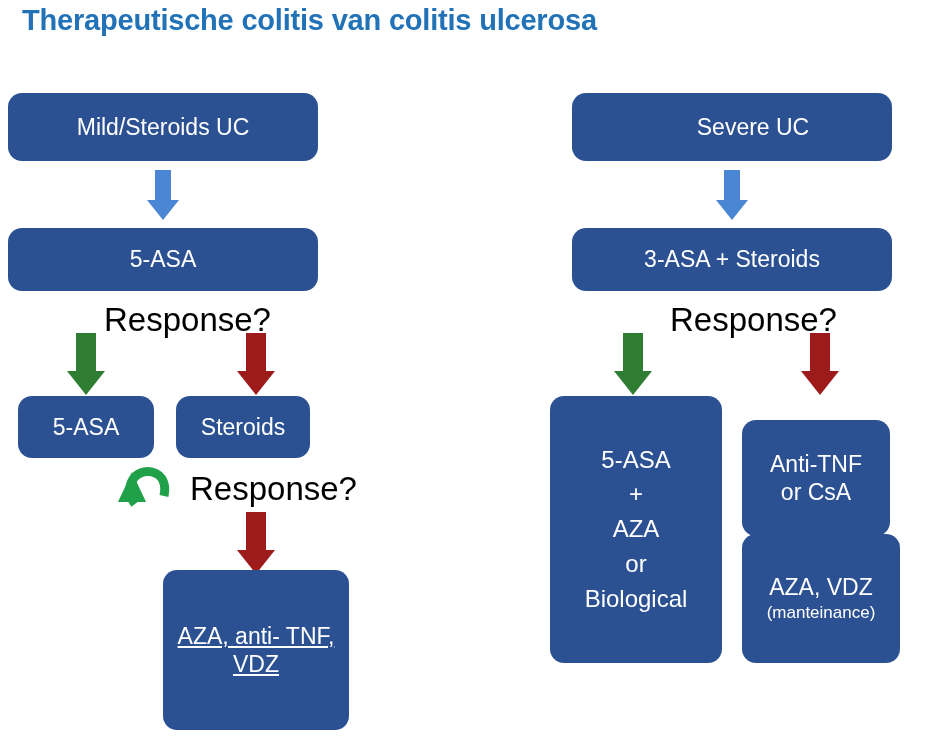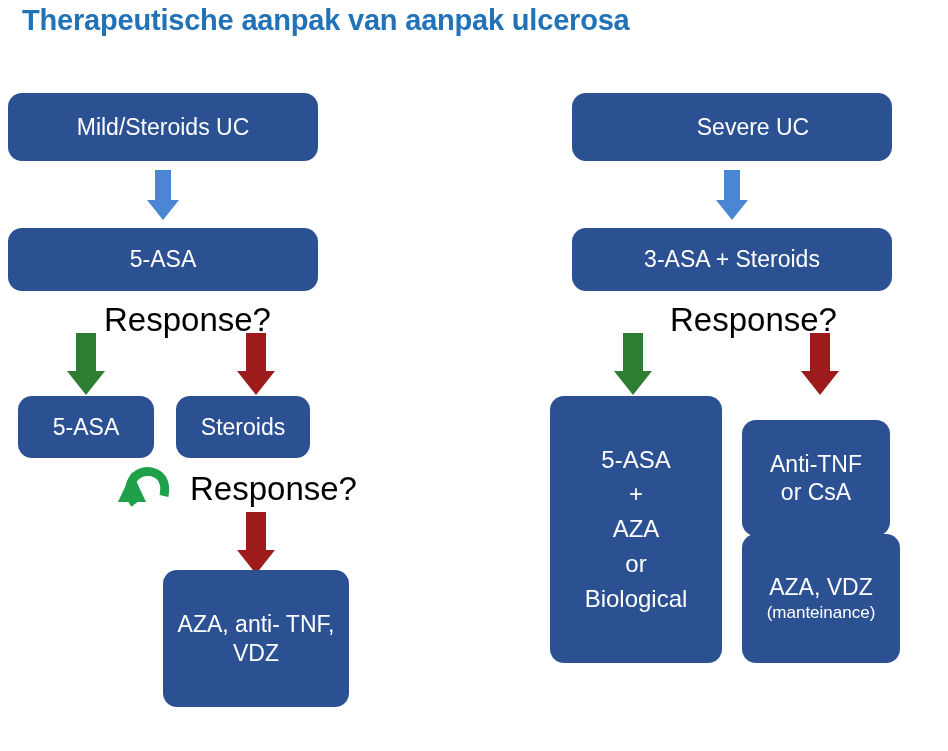--- a/index.html
+++ b/index.html
@@ -85,21 +85,21 @@
 
   .curved-arrow {
     position: absolute;
   }
 </style>
 </head>
 <body>
 
 <div id="canvas">
 
-  <div class="title">Therapeutische aanpak van aanpak ulcerosa</div>
+  <div class="title">Therapeutische colitis van colitis ulcerosa</div>
 
   <div class="box" style="left:8px; top:93px; width:310px; height:68px;">
     <span>Mild/Steroids UC</span>
   </div>
 
   <div class="arrow arrow-blue" style="left:141px; top:170px; width:44px; height:50px;">
     <div class="shaft" style="width:16px; height:30px;"></div>
     <div class="head" style="top:30px;"></div>
   </div>
 
@@ -132,21 +132,21 @@
     <polygon points="18,50 46,50 32,20" fill="#21a04a"></polygon>
   </svg>
 
   <div class="label" style="left:190px; top:470px;">Response?</div>
 
   <div class="arrow arrow-red" style="left:232px; top:512px; width:48px; height:62px;">
     <div class="shaft" style="width:20px; height:38px;"></div>
     <div class="head" style="top:38px;"></div>
   </div>
 
-  <div class="box" style="left:163px; top:570px; width:186px; height:137px;">
+  <div class="box" style="left:163px; top:570px; width:186px; height:160px;text-decoration:underline;">
     <span>AZA, anti-
 TNF, VDZ</span>
   </div>
 
   <div class="box" style="left:572px; top:93px; width:320px; height:68px;padding-left:48px;">
     <span>Severe UC</span>
   </div>
 
   <div class="arrow arrow-blue" style="left:710px; top:170px; width:44px; height:50px;">
     <div class="shaft" style="width:16px; height:30px;"></div>

